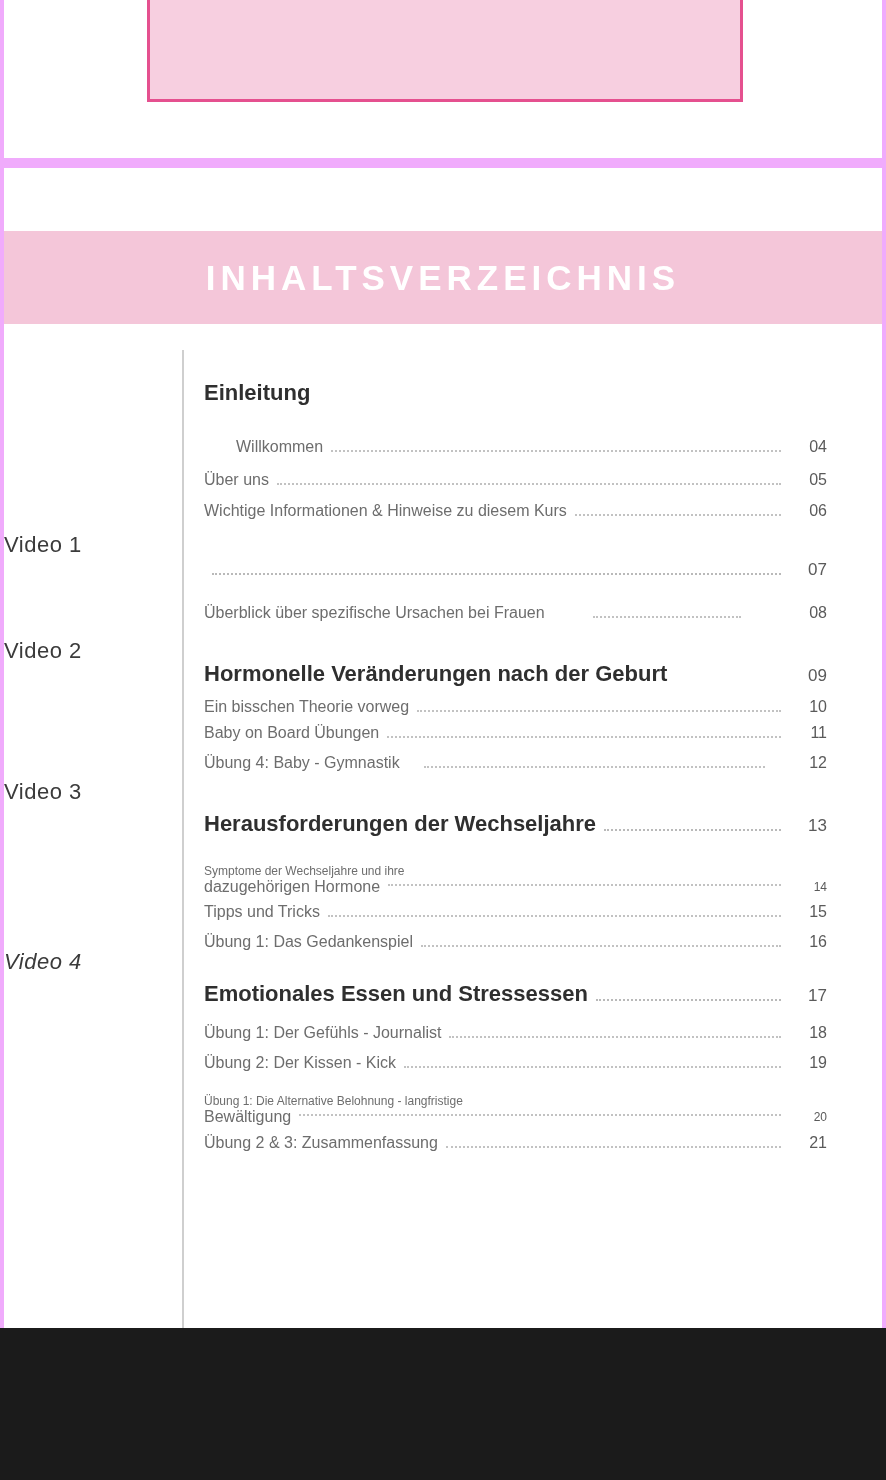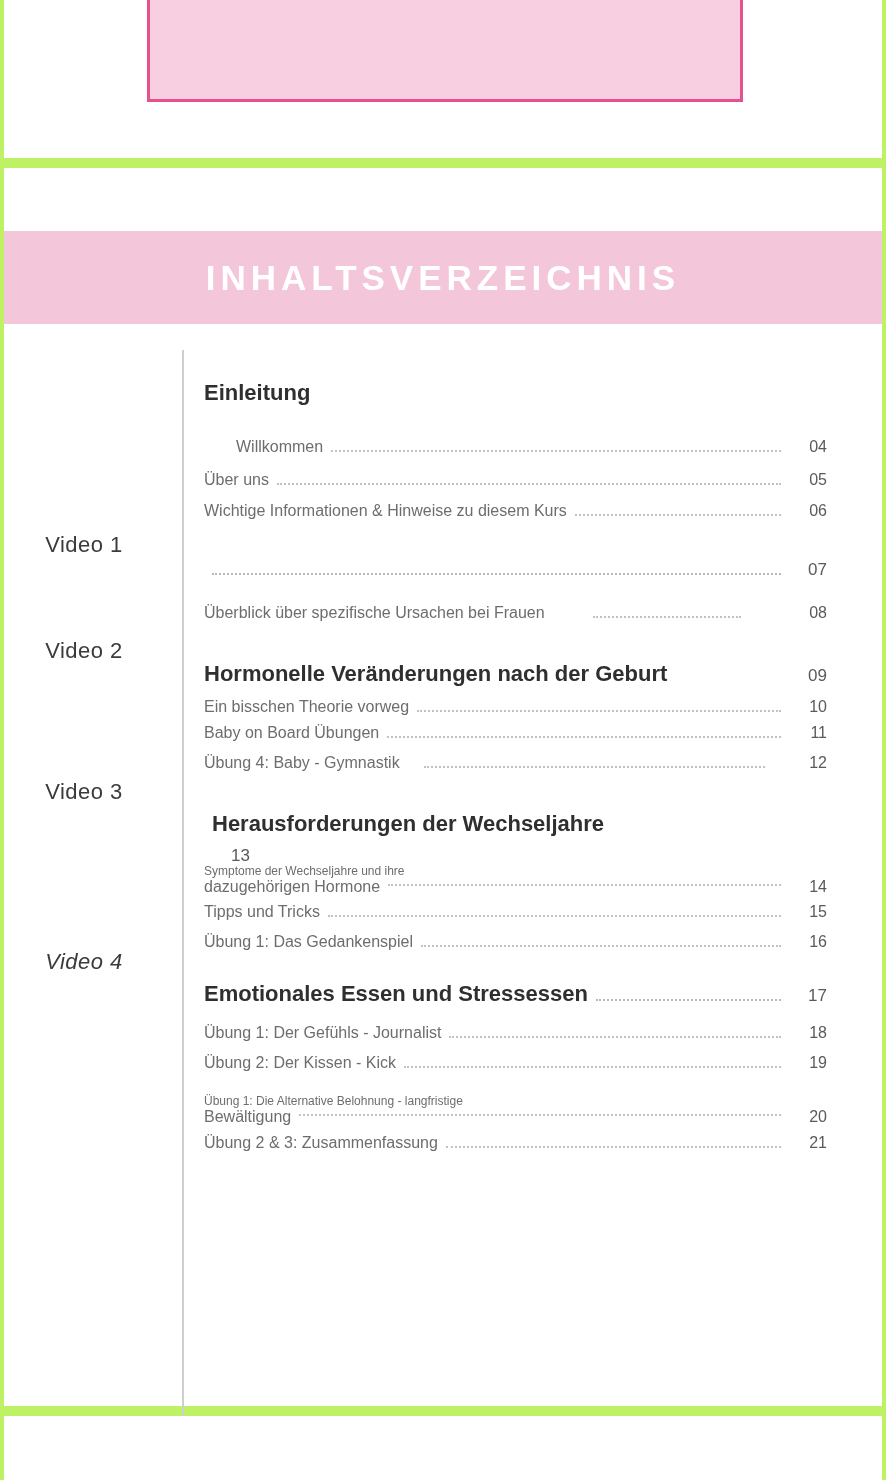--- a/index.html
+++ b/index.html
@@ -3,23 +3,23 @@
 <meta charset="utf-8">
 <style>
   html, body {
     margin: 0;
     padding: 0;
     background: #1b1b1b;
     font-family: "Liberation Sans", sans-serif;
   }
   .viewport {
     width: 886px;
-    height: 1480px;
+    height: 1328px;
     position: relative;
-    background: #bef264;
+    background: #f0abfc;
     overflow: hidden;
   }
 
   
   .page {
     background: #ffffff;
     position: absolute;
     left: 4px;
     right: 4px;
     width: 878px;
@@ -88,21 +88,21 @@
   .labels {
     position: absolute;
     left: 0;
     top: 0;
     width: 160px;
   }
   .video-label {
     position: absolute;
     right: 0;
     width: 160px;
-    text-align: center;
+    text-align: left;
     font-size: 22px;
     color: #3b3b3b;
     letter-spacing: 0.5px;
   }
   .entries {
     position: absolute;
     left: 200px;
     right: 0;
     top: 0;
   }
@@ -183,21 +183,21 @@
   }
   .sub-two .line2 .sdots {
     flex: 1 1 auto;
     border-bottom: 2px dotted #c2c2c2;
     margin: 0 8px 5px 8px;
     height: 1px;
   }
   .sub-two .line2 .spnum {
     width: 38px;
     text-align: right;
-    font-size: 16px;
+    font-size: 12px;
     color: #5a5a5a;
     flex: 0 0 auto;
   }
 </style>
 </head>
 <body>
 
 <div class="viewport">
 
   <div class="page page-prev">
@@ -265,21 +265,21 @@
           <div class="stitle">Baby on Board Übungen</div>
           <div class="sdots"></div>
           <div class="spnum">11</div>
         </div>
         <div class="sub-row" style="top:430px; right:55px;gap:16px;">
           <div class="stitle">Übung 4: Baby - Gymnastik</div>
           <div class="sdots"></div>
           <div class="spnum">12</div>
         </div>
 
-        <div class="group-head" style="top:487px; right:55px;flex-direction:column;">
+        <div class="group-head" style="top:487px; right:55px;">
           <div class="gtitle">Herausforderungen der Wechseljahre</div>
           <div class="dots"></div>
           <div class="pnum">13</div>
         </div>
         <div class="sub-two" style="top:528px; right:55px;">
           <div class="line1">Symptome der Wechseljahre und ihre</div>
           <div class="line2">
             <div class="stitle">dazugehörigen Hormone</div>
             <div class="sdots"></div>
             <div class="spnum">14</div>

